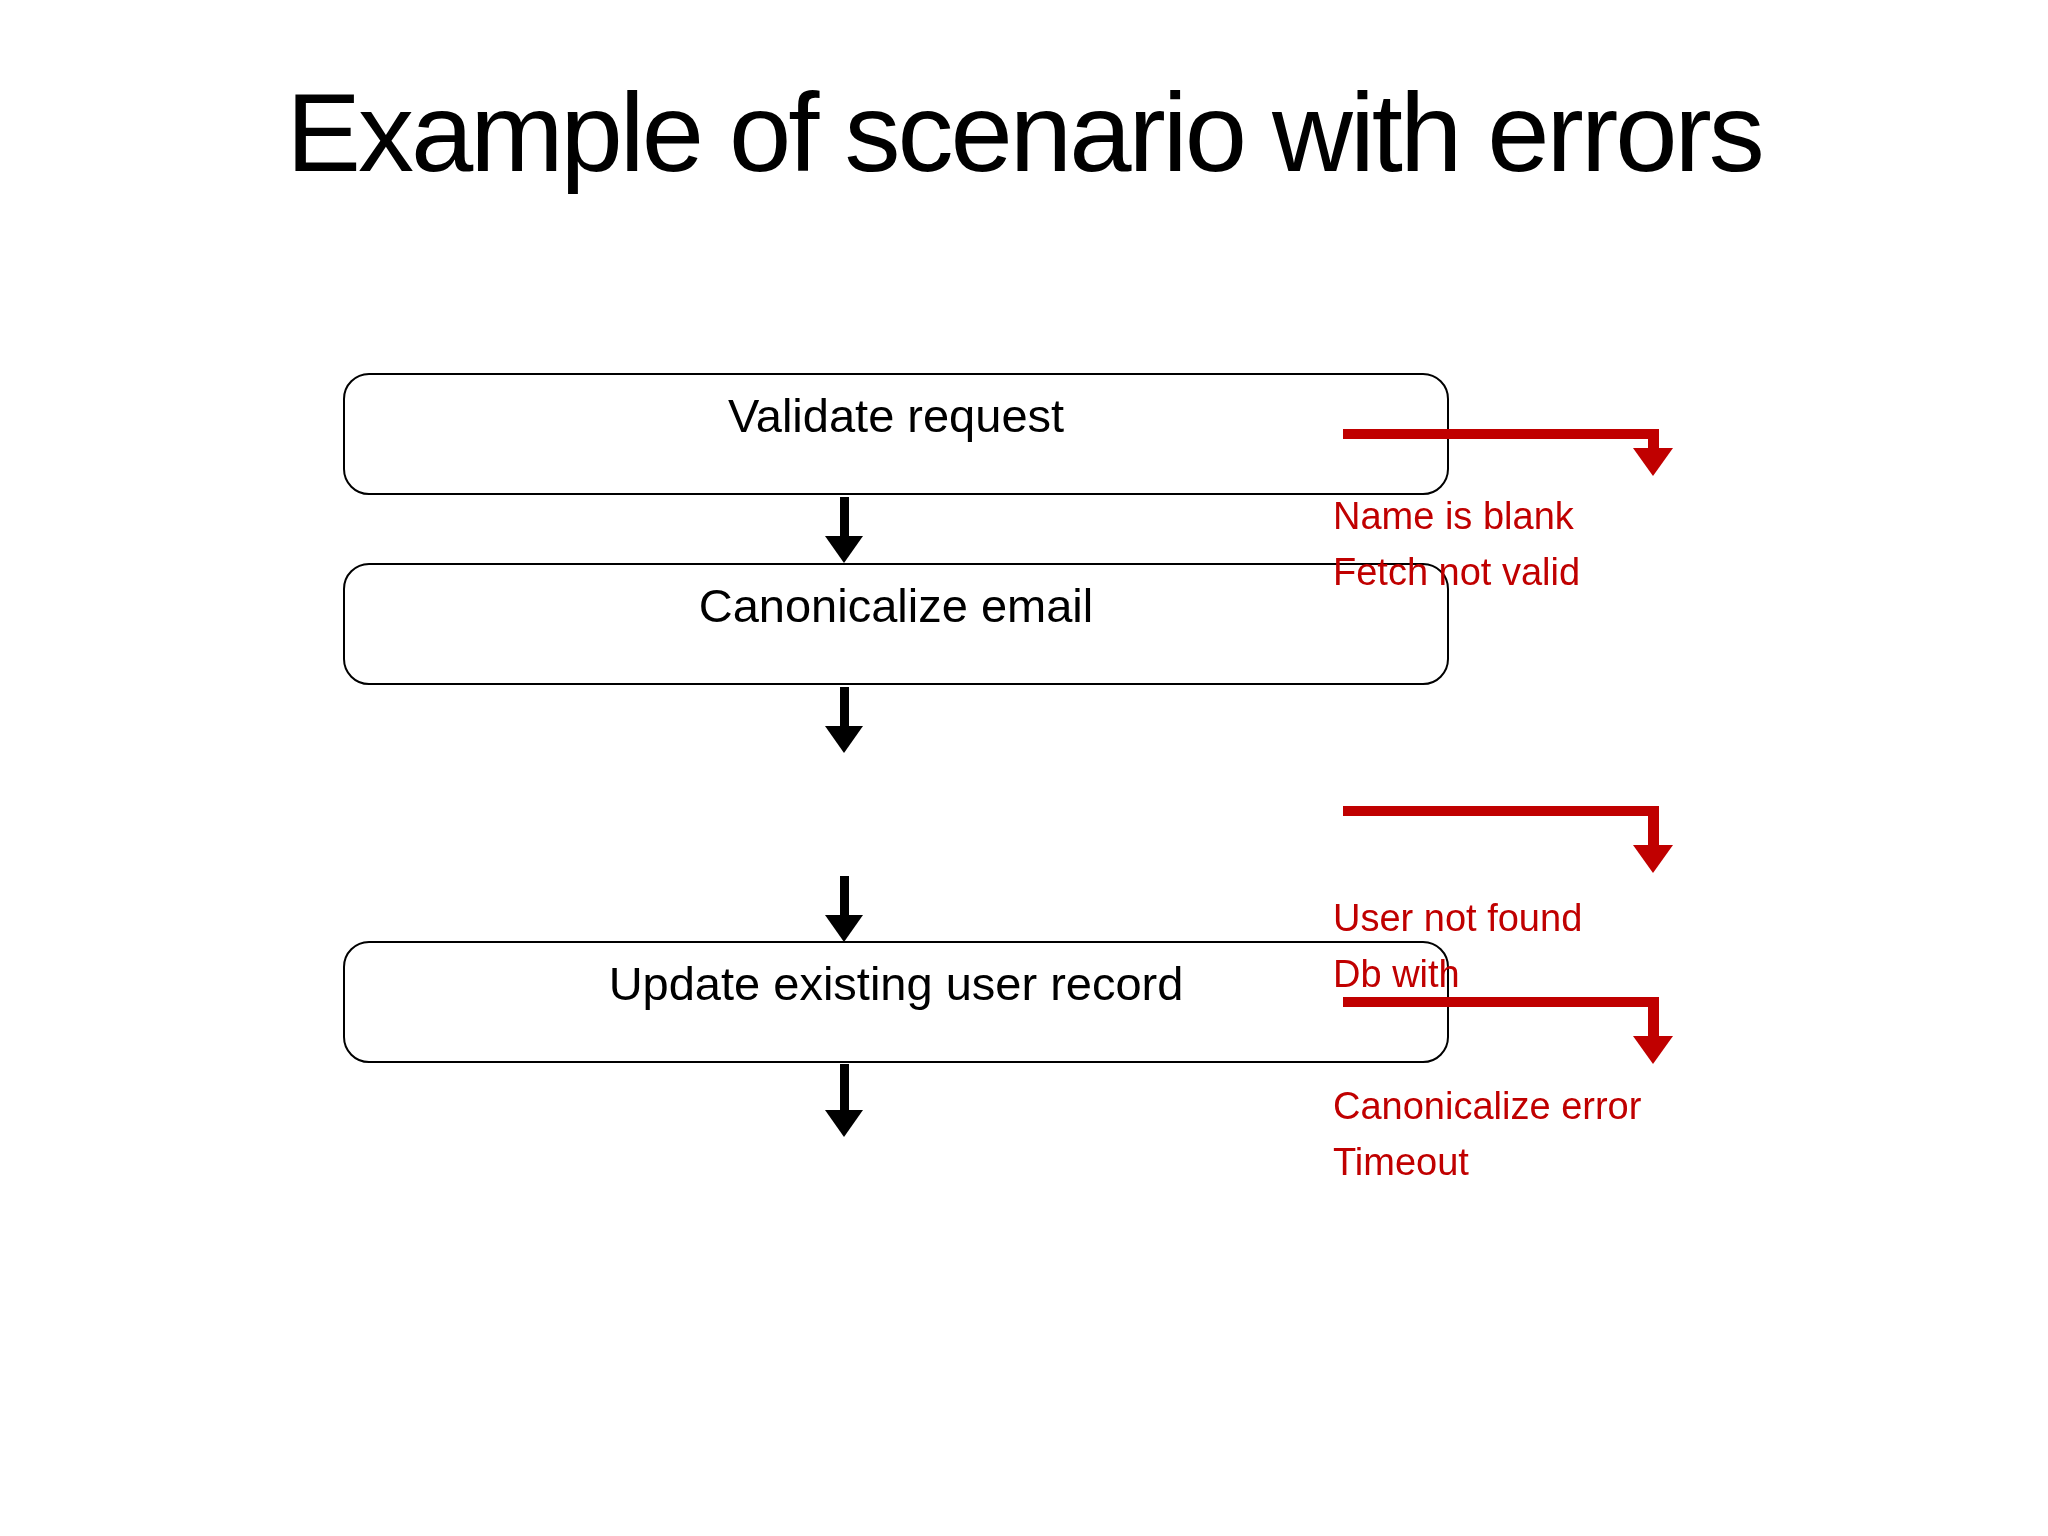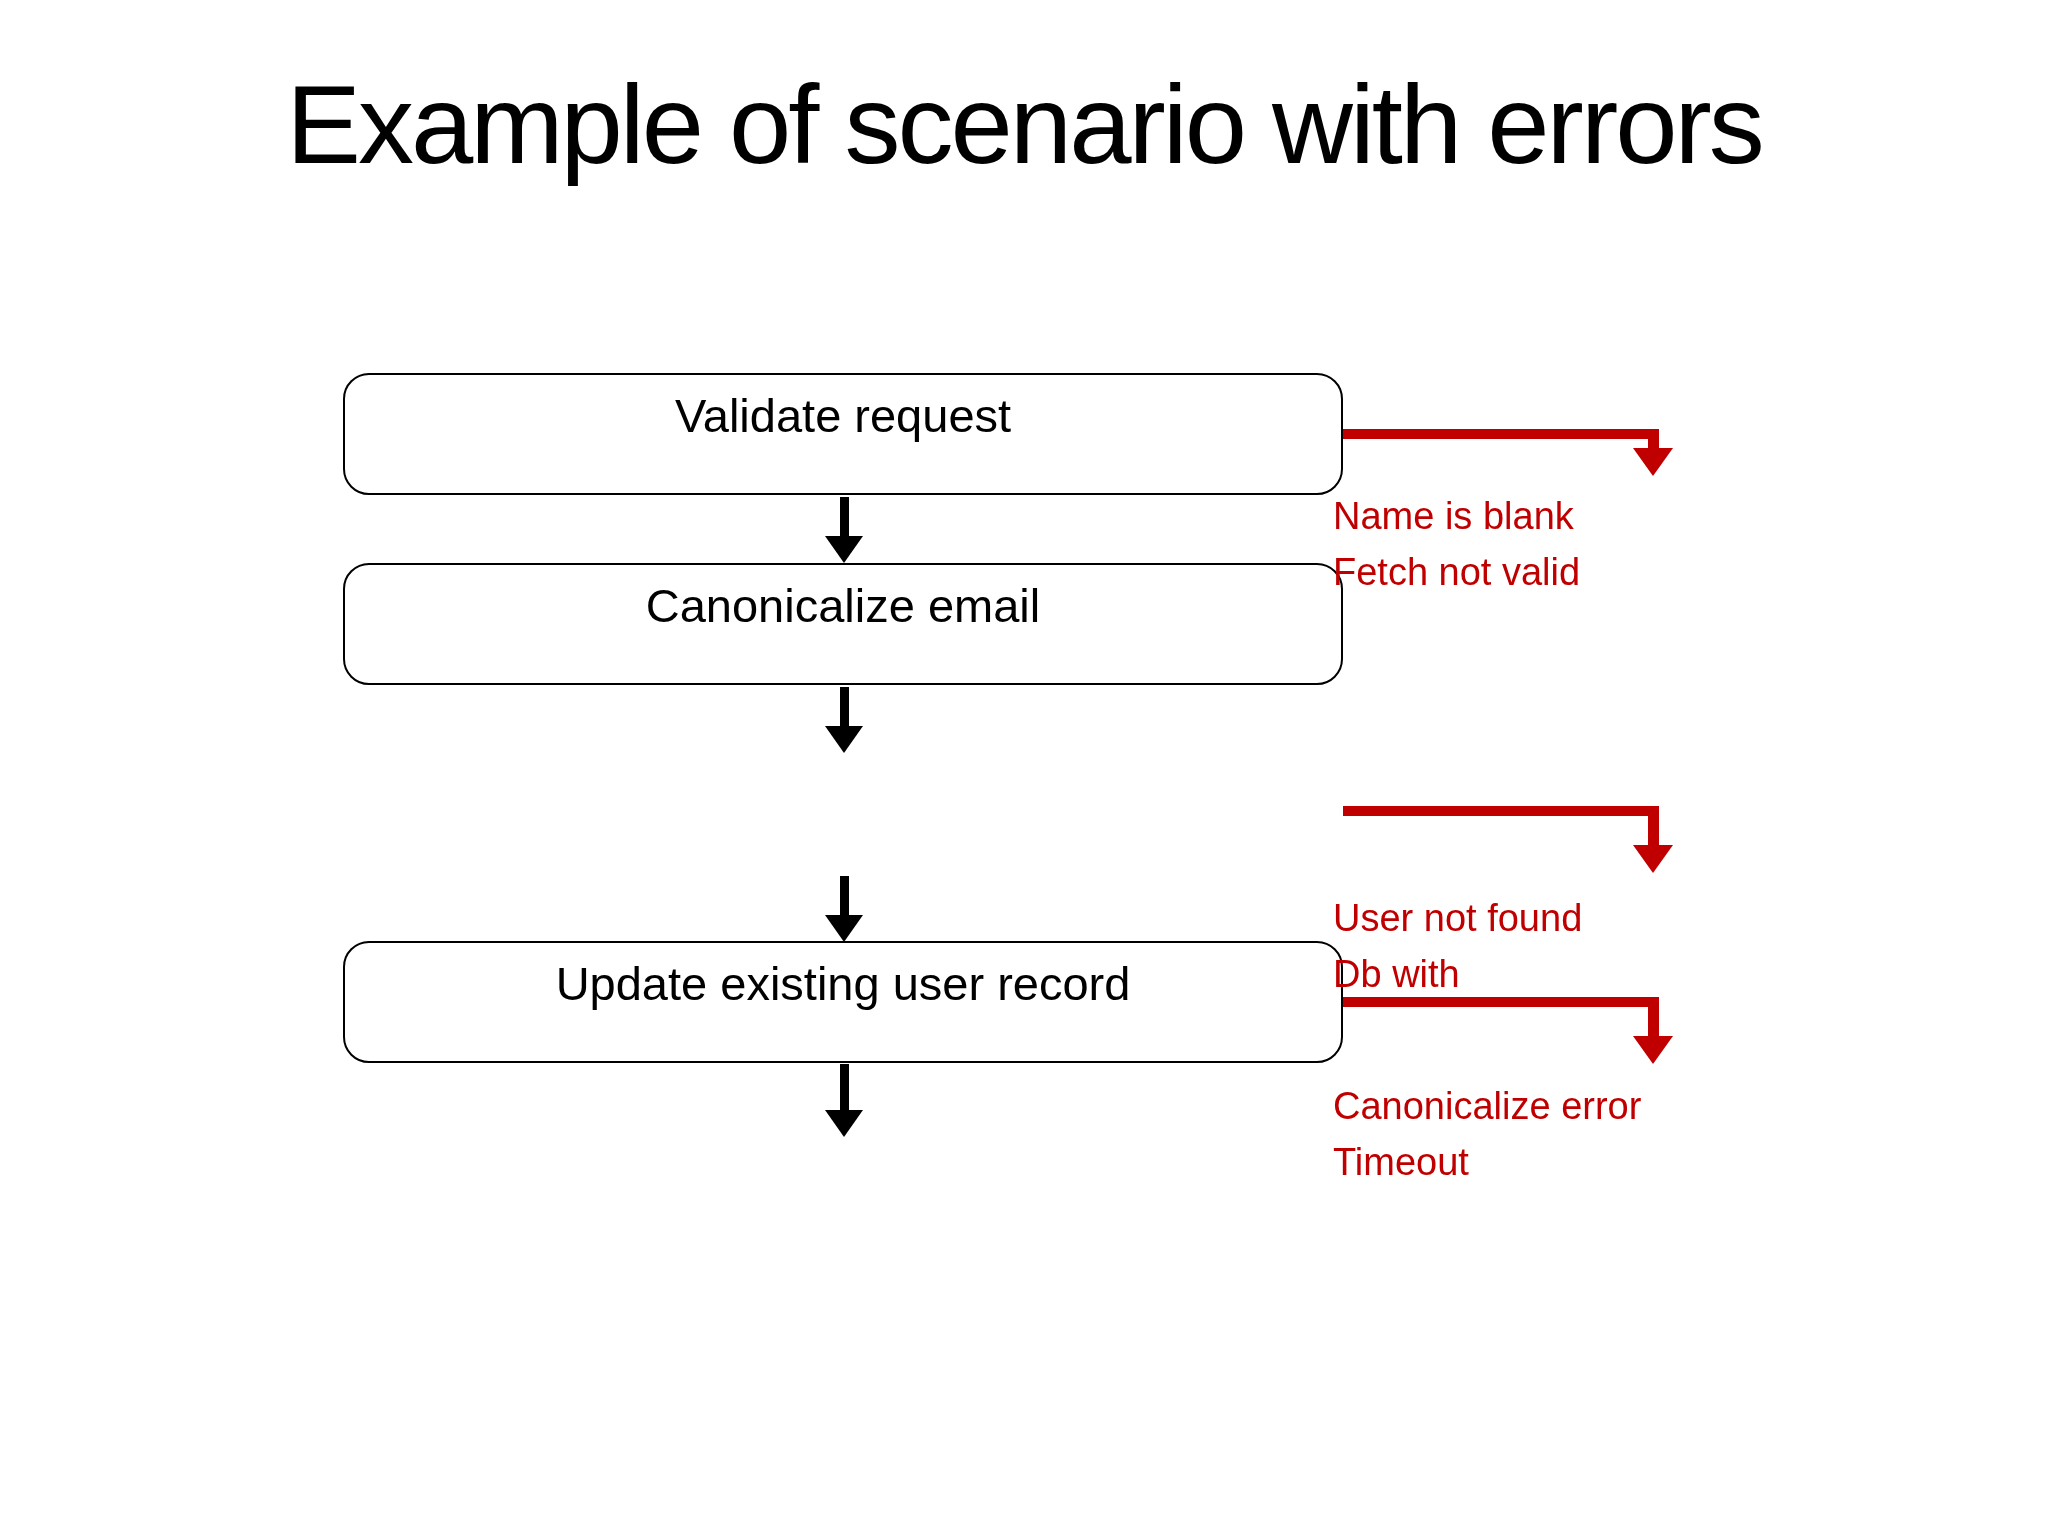--- a/index.html
+++ b/index.html
@@ -15,35 +15,35 @@
     overflow: hidden;
     font-family: "Liberation Sans", sans-serif;
   }
 
   
   .title {
     position: absolute;
     top: 52px;
     left: 0;
     right: 0;
-    margin: 8px;
+    margin: 16px;
     text-align: center;
     font-size: 112px;
     font-weight: 300;
     letter-spacing: -3px;
     color: var(--ink, #000000);
     font-family: "Liberation Sans", sans-serif;
     white-space: nowrap;
   }
 
   
   .step-box {
     position: absolute;
     left: 343px;
-    width: 1000px;
+    width: 1106px;
     height: 122px;
     box-sizing: border-box;
     background: #ffffff;
     border: 2.5px solid var(--ink, #000000);
     border-radius: 26px;
     display: flex;
     justify-content: center;
     align-items: flex-start;
     padding-top: 13px;
   }

